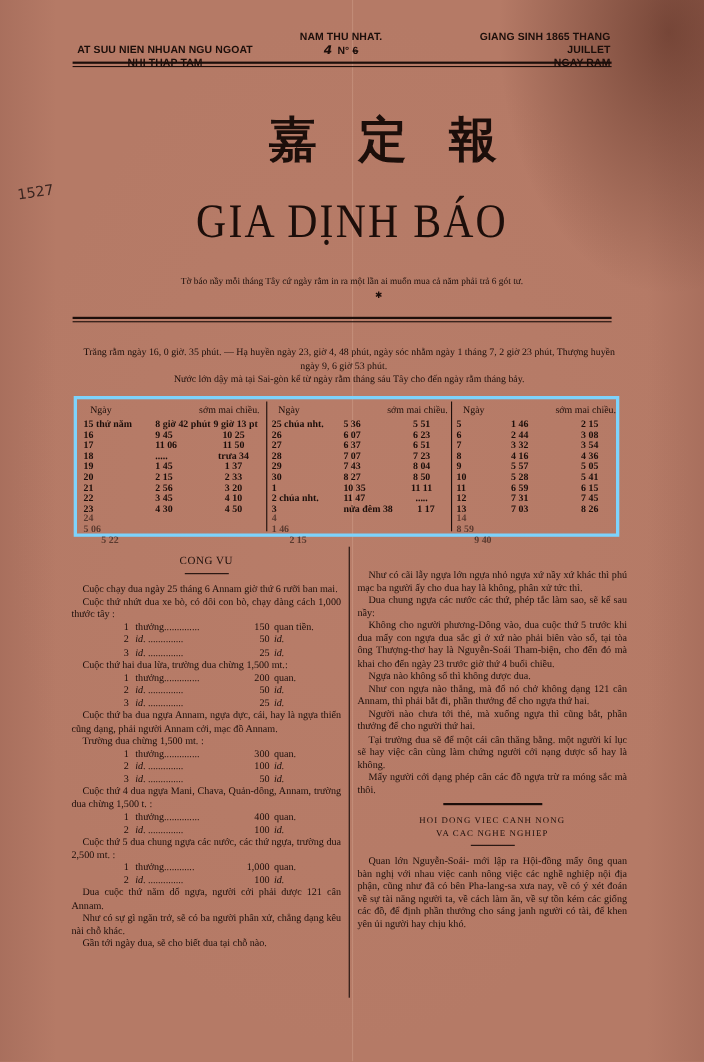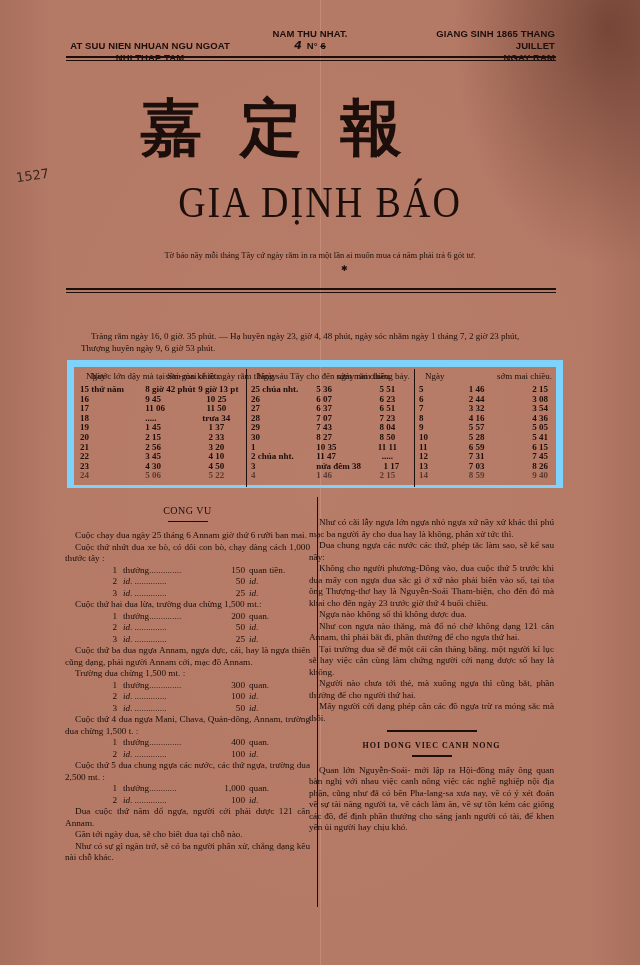--- a/index.html
+++ b/index.html
@@ -19,49 +19,49 @@
   .masthead-top { position: absolute; top: 28px; left: 65px; width: 490px; font-family: "Liberation Sans", sans-serif; font-weight: bold; font-size: 9.5px; letter-spacing: 0.1px; }
   .mt-left { position: absolute; left: 0; top: 0; width: 170px; text-align: center; margin-top: 12px; }
   .mt-center { position: absolute; left: 190px; top: 0; width: 110px; text-align: center; }
   .mt-right { position: absolute; left: 330px; top: 0; width: 160px; text-align: right; }
   .mt-line { display: block; line-height: 12px; }
   .hand-4 { font-family: "DejaVu Sans", sans-serif; font-style: italic; font-size: 11px; margin-right: 2px; }
   .struck { text-decoration: line-through; }
 
   .double-rule { position: absolute; left: 66px; width: 490px; border-top: 2.5px solid #1c0e0a; height: 2px; border-bottom: 1px solid #1c0e0a; }
 
-  .cjk-title { position: absolute; top: 88px; left: 140px; width: 350px; font-family: "DejaVu Serif", serif; font-size: 62px; font-weight: bold; letter-spacing: 38px; text-align: left; line-height: 80px; }
+  .cjk-title { position: absolute; top: 88px; left: 140px; width: 350px; font-family: "DejaVu Serif", serif; font-size: 44px; font-weight: bold; letter-spacing: 38px; text-align: right; line-height: 80px; }
   .latin-title { position: absolute; top: 180px; left: 60px; width: 520px; text-align: center; font-family: "Liberation Serif", serif; font-size: 38px; letter-spacing: 2px; line-height: 44px; transform: scaleY(1.15); }
   .subtitle { position: absolute; top: 250px; left: 60px; width: 520px; text-align: center; font-size: 8.5px; }
   .star { position: absolute; top: 264px; left: 341px; font-size: 8px; }
 
   .almanac { position: absolute; top: 314px; left: 65px; width: 495px; font-size: 9px; line-height: 12px; }
-  .almanac p { margin: 16px; text-indent: 10px; }
-
-  .tide-box { position: absolute; top: 360px; left: 67px; width: 496px; height: 128px; border: 7px solid #7dd3fc; border-bottom-width: 3px; box-sizing: border-box; }
+  .almanac p { margin: 0; text-indent: 10px; text-align: center; }
+
+  .tide-box { position: absolute; top: 360px; left: 67px; width: 496px; height: 128px; border: 3px solid #7dd3fc; border-bottom-width: 3px; box-sizing: border-box; }
   .tide-col { position: absolute; top: 2px; height: 118px; font-size: 9px; font-family: "Liberation Serif", serif; }
   .tide-col.c1 { left: 6px; width: 160px; }
   .tide-col.c2 { left: 172px; width: 160px; border-left: 1.5px solid #1c0e0a; padding-left: 4px; }
   .tide-col.c3 { left: 340px; width: 145px; border-left: 1.5px solid #1c0e0a; padding-left: 4px; }
   .tide-head { display: flex; height: 16px; line-height: 14px; }
   .tide-head .h-day { width: 60px; padding-left: 6px; }
-  .tide-head .h-rest { flex: 1; text-align: center; }
+  .tide-head .h-rest { flex: 1; text-align: right; }
   .tide-row { display: flex; line-height: 9.6px; height: 9.6px; font-weight: bold; }
   .tide-row .d { width: 66px; white-space: nowrap; }
   .tide-row .m { width: 48px; white-space: nowrap; text-align: left; }
   .tide-row .e { width: 48px; white-space: nowrap; text-align: center; }
-  .tide-row.cut { opacity: 0.6; }
+  .tide-row.cut { opacity: 0.6; flex-direction: column; }
 
   .col-rule { position: absolute; left: 317px; top: 497px; width: 1px; height: 410px; background: #1c0e0a; }
   .column { position: absolute; top: 505px; font-size: 9.2px; line-height: 11.5px; text-align: justify; }
   .column.left { left: 65px; width: 245px; }
-  .column.right { left: 309px; width: 245px; }
+  .column.right { left: 325px; width: 245px; }
   .column p { margin: 0; text-indent: 10px; }
   .sec-title { text-align: center; font-size: 10px; letter-spacing: 0.5px; margin: 6px 0 4px 0; text-indent: 0 !important; }
-  .sec-title.small { font-size: 8px; letter-spacing: 1px; font-weight: bold; margin: 1px 0; }
+  .sec-title.small { font-size: 8px; letter-spacing: 1px; font-weight: normal; margin: 1px 0; }
   .orn { width: 40px; height: 1.5px; background: #1c0e0a; margin: 4px auto 8px auto; }
   .orn.long { width: 90px; margin: 6px auto 8px auto; }
   .prize { display: flex; padding-left: 40px; line-height: 11.5px; }
   .prize .rank { width: 12px; text-align: right; margin-right: 6px; }
   .prize .lbl { width: 92px; white-space: nowrap; overflow: hidden; }
   .prize .amt { width: 30px; text-align: right; margin-right: 4px; }
   .prize .unit { }
   .it { font-style: italic; }
 </style>
 </head>
@@ -359,31 +359,32 @@
       <span class="amt">1,000</span>
       <span class="unit">quan.</span>
     </div>
   <div class="prize">
       <span class="rank">2</span>
       <span class="lbl it">id. ..............</span>
       <span class="amt">100</span>
       <span class="unit it">id.</span>
     </div>
   <p>Dua cuộc thứ năm dổ ngựa, người cởi phải dược 121 cân Annam.</p>
+  <p>Như có sự gì ngăn trở, sẽ có ba người phân xử, chẳng dạng kêu nài chỗ khác.</p>
   <p>Gần tới ngày dua, sẽ cho biết dua tại chỗ nào.</p>
-  <p>Như có sự gì ngăn trở, sẽ có ba người phân xử, chẳng dạng kêu nài chỗ khác.</p>
 </div>
 
 <div class="column right">
   <div style="height:12px"></div>
   <p>Như có cãi lẫy ngựa lớn ngựa nhỏ ngựa xứ nầy xứ khác thì phú mạc ba người ấy cho dua hay là không, phân xử tức thì.</p>
   <p>Dua chung ngựa các nước các thứ, phép tắc làm sao, sẽ kể sau nầy:</p>
   <p>Không cho người phương-Dông vào, dua cuộc thứ 5 trước khi dua mấy con ngựa dua sắc gì ở xứ nào phải biên vào sổ, tại tòa ông Thượng-thơ hay là Nguyễn-Soái Tham-biện, cho đến đó mà khai cho đến ngày 23 trước giờ thứ 4 buổi chiều.</p>
   <p>Ngựa nào không sổ thì không dược dua.</p>
   <p>Như con ngựa nào thắng, mà đổ nó chở không dạng 121 cân Annam, thì phải bắt đi, phần thưởng để cho ngựa thứ hai.</p>
+  <p>Người nào chưa tới thẻ, mà xuống ngựa thì cũng bắt, phần thưởng để cho người thứ hai.</p>
   <p>Tại trường dua sẽ để một cái cân thăng bằng. một người kí lục sẽ hay việc cân cùng làm chứng người cởi nạng dược sổ hay là không.</p>
-  <p>Người nào chưa tới thẻ, mà xuống ngựa thì cũng bắt, phần thưởng để cho người thứ hai.</p>
   <p>Mấy người cởi dạng phép cân các đồ ngựa trừ ra móng sắc mà thôi.</p>
   <div class="orn long"></div>
   <p class="sec-title small">HOI DONG VIEC CANH NONG</p>
+  <p class="sec-title small">VA CAC NGHE NGHIEP</p>
   <div class="orn"></div>
   <p>Quan lớn Nguyễn-Soái- mới lập ra Hội-đồng mấy ông quan bàn nghị với nhau việc canh nông việc các nghề nghiệp nội địa phận, cũng như đã có bên Pha-lang-sa xưa nay, về có ý xét đoán về sự tài năng người ta, về cách làm ăn, về sự tồn kém các giống các đồ, để định phần thưởng cho sáng janh người có tài, để khen yên ủi người hay chịu khó.</p>
 </div>
 
 </body></html>

